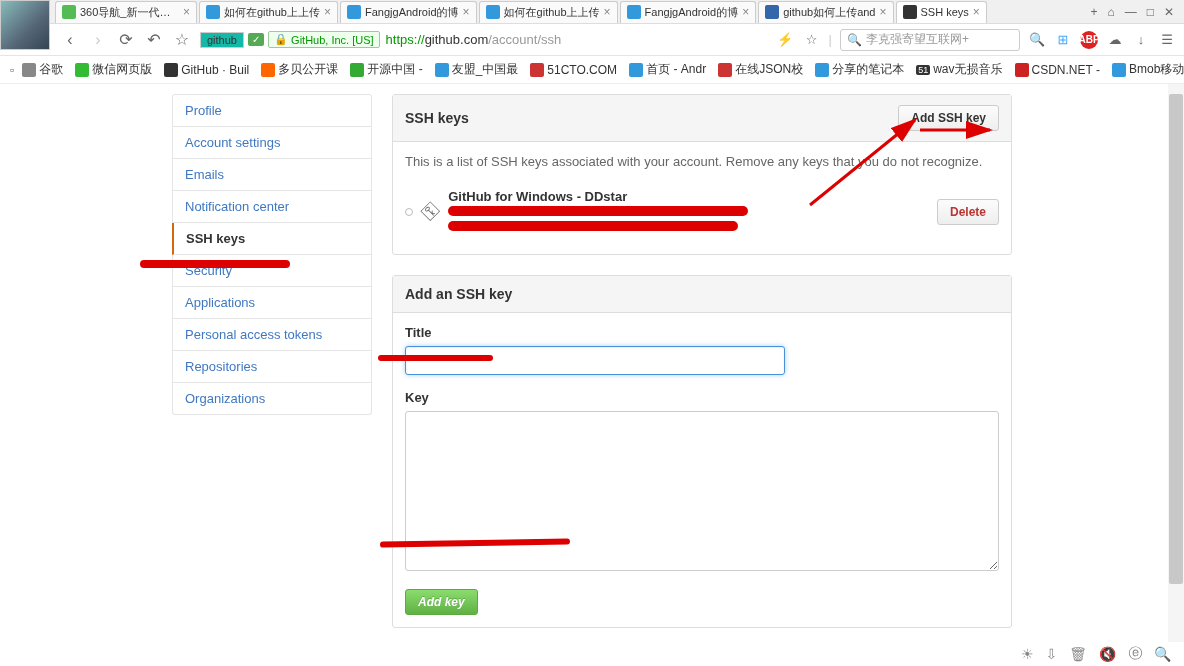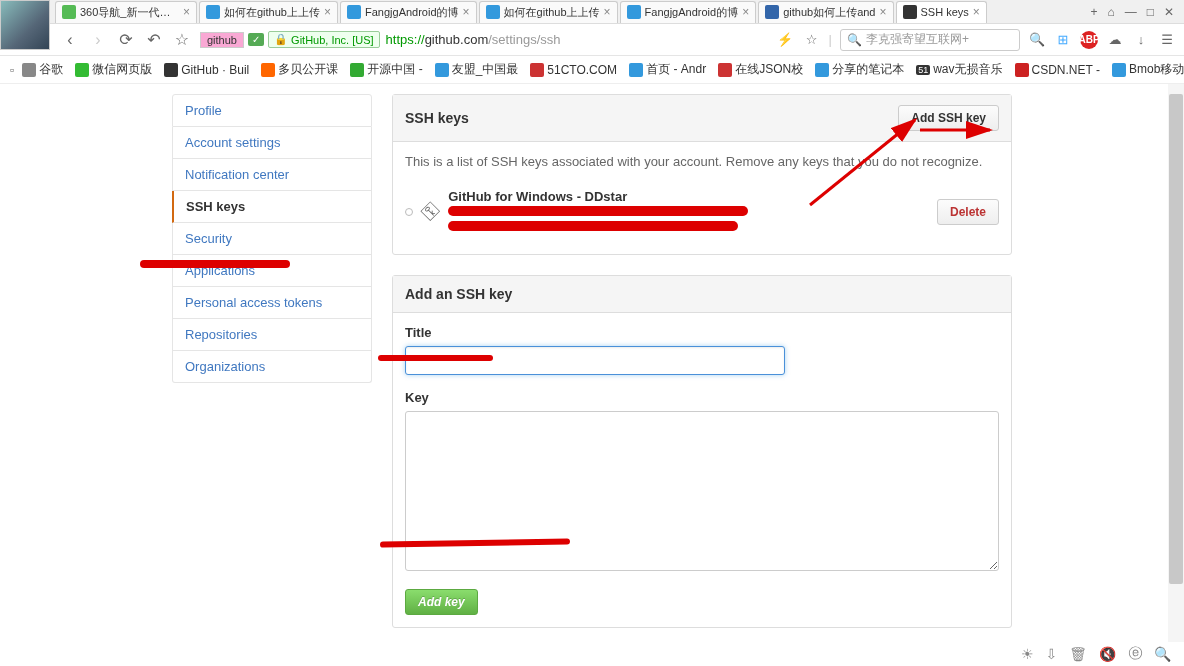--- a/index.html
+++ b/index.html
@@ -9,21 +9,21 @@
 .tabs { display:flex; margin-left:55px; height:24px; align-items:center; flex:1; overflow:hidden; }
 .tab { display:flex; align-items:center; padding:0 6px; height:22px; border:1px solid #ccc; border-bottom:none; background:#fafafa; font-size:11px; max-width:142px; cursor:pointer; border-radius:3px 3px 0 0; margin-right:2px; }
 .tab.active { background:#fff; }
 .tab .favicon { width:14px; height:14px; margin-right:4px; flex-shrink:0; border-radius:2px; }
 .tab .title { white-space:nowrap; overflow:hidden; text-overflow:ellipsis; flex:1; }
 .tab .close { margin-left:4px; color:#888; font-size:12px; }
 .winbtns { display:flex; gap:10px; padding:0 10px; color:#666; font-size:12px; align-items:center; }
 .toolbar { height:32px; display:flex; align-items:center; padding:0 8px 0 60px; gap:8px; border-bottom:1px solid #e5e5e5; }
 .navbtn { width:20px; height:20px; display:flex; align-items:center; justify-content:center; color:#666; cursor:pointer; font-size:16px; }
 .urlbox { flex:0 0 auto; display:flex; align-items:center; height:24px; }
-.site-badge { background:#f9a8d4; border:1px solid #ccc; padding:1px 6px; font-size:11px; margin-right:4px; }
+.site-badge { background:#14b8a6; border:1px solid #ccc; padding:1px 6px; font-size:11px; margin-right:4px; }
 .lock-badge { background:#5a5; color:#fff; font-size:10px; padding:1px 4px; margin-right:4px; border-radius:2px; }
 .cert { color:#090; font-size:11px; margin-right:6px; padding:1px 5px; border:1px solid #9c9; background:#efe; border-radius:2px; display:flex; align-items:center; gap:3px; }
 .url { font-size:13px; }
 .url .proto { color:#090; }
 .url .path { color:#999; }
 .searcharea { margin-left:auto; display:flex; align-items:center; gap:8px; }
 .searchbox { border:1px solid #ccc; height:22px; width:180px; padding:0 6px; font-size:12px; color:#999; display:flex; align-items:center; border-radius:3px; }
 .toolicon { width:18px; height:18px; display:flex; align-items:center; justify-content:center; color:#666; cursor:pointer; }
 .abp { width:18px; height:18px; background:#d22; border-radius:50%; color:#fff; font-size:10px; font-weight:bold; display:flex; align-items:center; justify-content:center; }
 .bookmarks { height:28px; display:flex; align-items:center; padding:0 10px; gap:4px; font-size:12px; border-bottom:1px solid #eee; overflow:hidden; }
@@ -120,21 +120,21 @@
   <div class="navbtn">↶</div>
   <div class="navbtn">☆</div>
   <div class="urlbox">
     <span class="site-badge">github</span>
     <span class="lock-badge">✓</span>
     <span class="cert">
         <span>🔒</span>
         <span>GitHub, Inc. [US]</span>
       </span>
     <span class="url">
-      <span class="proto">https://</span><span>github.com</span><span class="path">/settings/ssh</span>
+      <span class="proto">https://</span><span>github.com</span><span class="path">/account/ssh</span>
     </span>
   </div>
   <div class="searcharea">
     <span class="toolicon">⚡</span>
     <span class="toolicon">☆</span>
     <span style="color:#ccc">|</span>
     <div class="searchbox">
         <span style="margin-right:4px;color:#aaa">🔍</span>
         <span>李克强寄望互联网+</span>
       </div>
@@ -201,20 +201,21 @@
       <span class="bi" style="background:#39d"></span>
       <span>Bmob移动后</span>
     </div>
   </div>
 
 <div class="content">
   <div class="container">
     <div class="sidebar" id="sidebar">
         <a class="sideitem">Profile</a>
         <a class="sideitem">Account settings</a>
+        <a class="sideitem">Emails</a>
         <a class="sideitem">Notification center</a>
         <a class="sideitem active">SSH keys</a>
         <a class="sideitem">Security</a>
         <a class="sideitem">Applications</a>
         <a class="sideitem">Personal access tokens</a>
         <a class="sideitem">Repositories</a>
         <a class="sideitem">Organizations</a>
       </div>
     <div class="main">
       <div class="panel">

